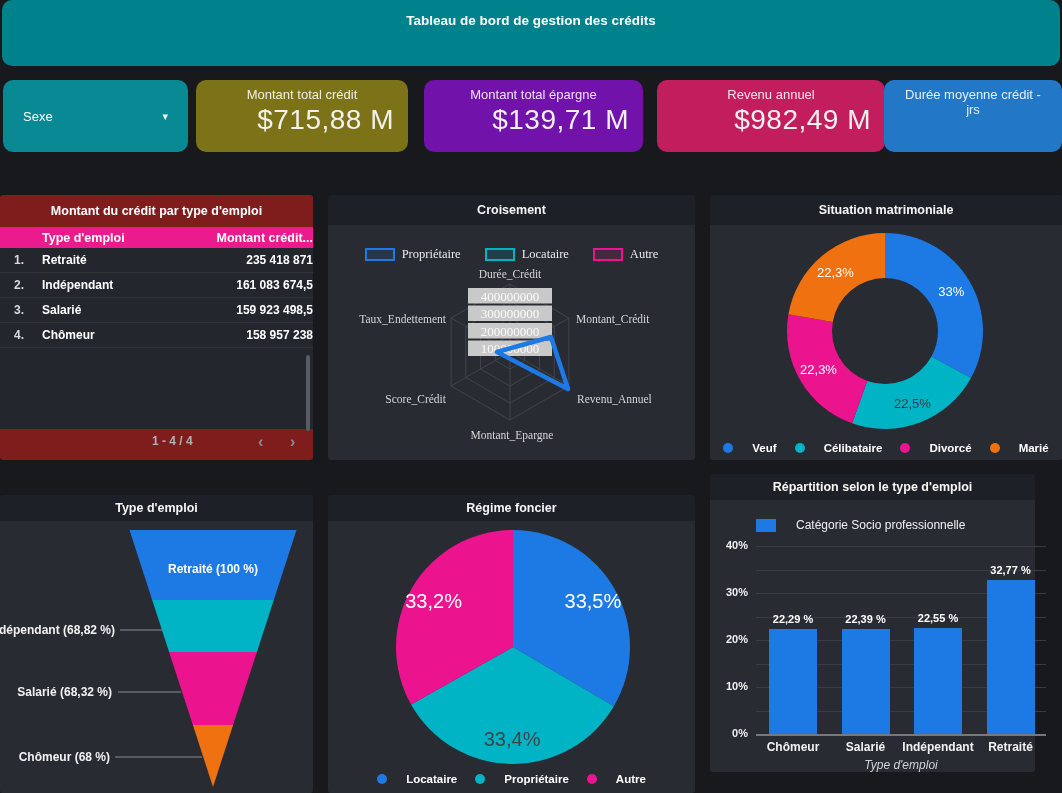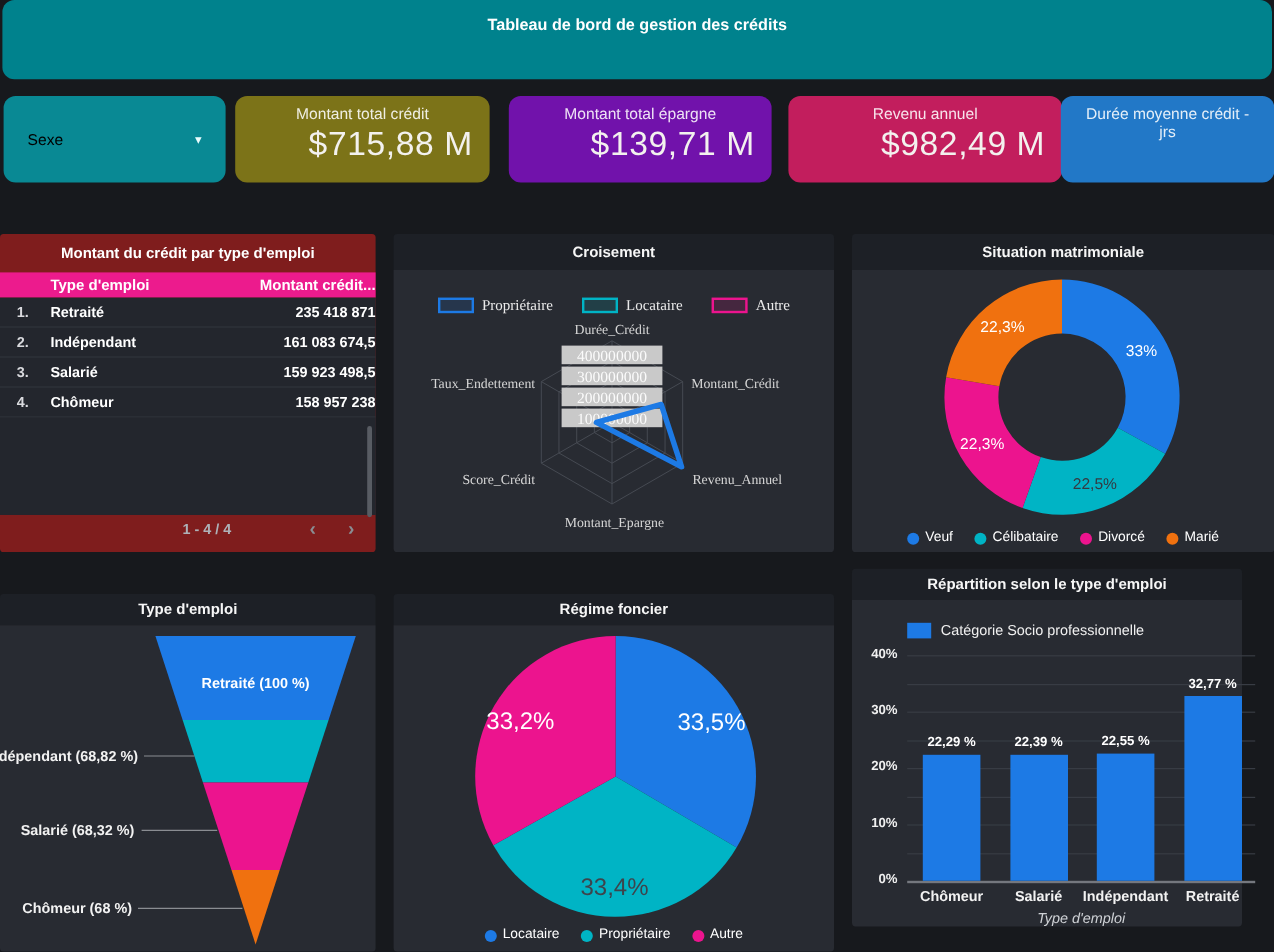--- a/index.html
+++ b/index.html
@@ -9,21 +9,21 @@
 
   
   .topbar{position:absolute;left:2px;top:0;width:1058px;height:66px;background:#00828d;
     border-radius:10px;display:flex;align-items:flex-start;justify-content:center}
   .topbar .title{margin-top:13px;font-size:13.5px;font-weight:bold;color:#fff}
 
   
   .kpi{position:absolute;top:80px;height:72px;border-radius:10px}
   .slicer{left:3px;width:185px;background:#098994;display:flex;align-items:center;
     justify-content:space-between;padding:0 20px;cursor:pointer}
-  .slicer .lbl{font-size:13px;color:#000000}
+  .slicer .lbl{font-size:13px;color:#ffffff}
   .slicer .chev{font-size:11px;color:#eafcfd}
   .card{padding:7px 14px 0 14px;text-align:center}
   .card .lbl{font-size:13px;color:rgba(255,255,255,.88)}
   .card .val{margin-top:2px;font-size:28px;font-weight:400;color:#f3f1ee;text-align:right;letter-spacing:.5px}
   .c1{left:196px;width:212px;background:#7c7318}
   .c2{left:424px;width:219px;background:#7112ab}
   .c3{left:657px;width:228px;background:#c21e5d}
   .c4{left:884px;width:178px;background:#2278c7}
 
   
@@ -56,31 +56,31 @@
   .rlegenditem{display:flex;align-items:center;gap:7px;cursor:pointer}
   .rswatch{width:30px;height:13px;border:2px solid #888;display:inline-block}
   .rlegenditem span.t{font-size:12.5px;color:#eaeaea}
   .radarsvg{position:absolute;left:0;top:30px}
   .radarsvg text{font-family:"Liberation Serif",serif;font-size:11.5px;fill:#d6d6d6}
   .radarsvg text.tick{font-size:13px;fill:#fbfbfb}
 
   .donutpanel{left:710px;top:195px;width:352px;height:265px}
   .donutpanel .pbody{height:235px}
   .clegend{position:absolute;left:0;right:0;display:flex;justify-content:center;gap:18px;align-items:center}
-  .clegenditem{display:flex;align-items:flex-end;gap:5px;font-size:11.5px;font-weight:normal;cursor:pointer}
+  .clegenditem{display:flex;align-items:center;gap:19px;font-size:11.5px;font-weight:bold;cursor:pointer}
   .dot{width:10px;height:10px;border-radius:50%;display:inline-block}
 
   .funnelpanel{left:0;top:495px;width:313px;height:298px}
   .piepanel{left:328px;top:495px;width:367px;height:298px}
   .barpanel{left:710px;top:474px;width:325px;height:298px}
   .funnelpanel .ptitle,.piepanel .ptitle,.barpanel .ptitle{height:26px}
   .funnelpanel .pbody,.piepanel .pbody,.barpanel .pbody{height:272px}
 
   
-  .blegend{position:absolute;top:18px;left:46px;display:flex;align-items:center;gap:8px;cursor:pointer}
+  .blegend{position:absolute;top:18px;left:46px;display:flex;align-items:center;gap:20px;cursor:pointer}
   .bswatch{width:20px;height:13px;display:inline-block}
   .blegend span.t{font-size:12px;color:#f0f0f0}
   #bar-plot{position:absolute;left:46px;top:46px;width:290px;height:188px}
   .gridline{position:absolute;left:0;right:0;height:1px;background:#383c44}
   .gridline.zero{height:2px;background:#75787f}
   .ylab{position:absolute;left:0;width:38px;text-align:right;font-size:11px;font-weight:bold;color:#f0f0f0}
   .bar{position:absolute;width:48px;cursor:pointer}
   .bval{position:absolute;width:80px;text-align:center;font-size:11px;font-weight:bold;color:#fff}
   .bcat{position:absolute;width:80px;text-align:center;font-size:12px;font-weight:bold;color:#f2f2f2;top:194px}
   .bxlabel{position:absolute;left:46px;width:290px;text-align:center;top:258px;

